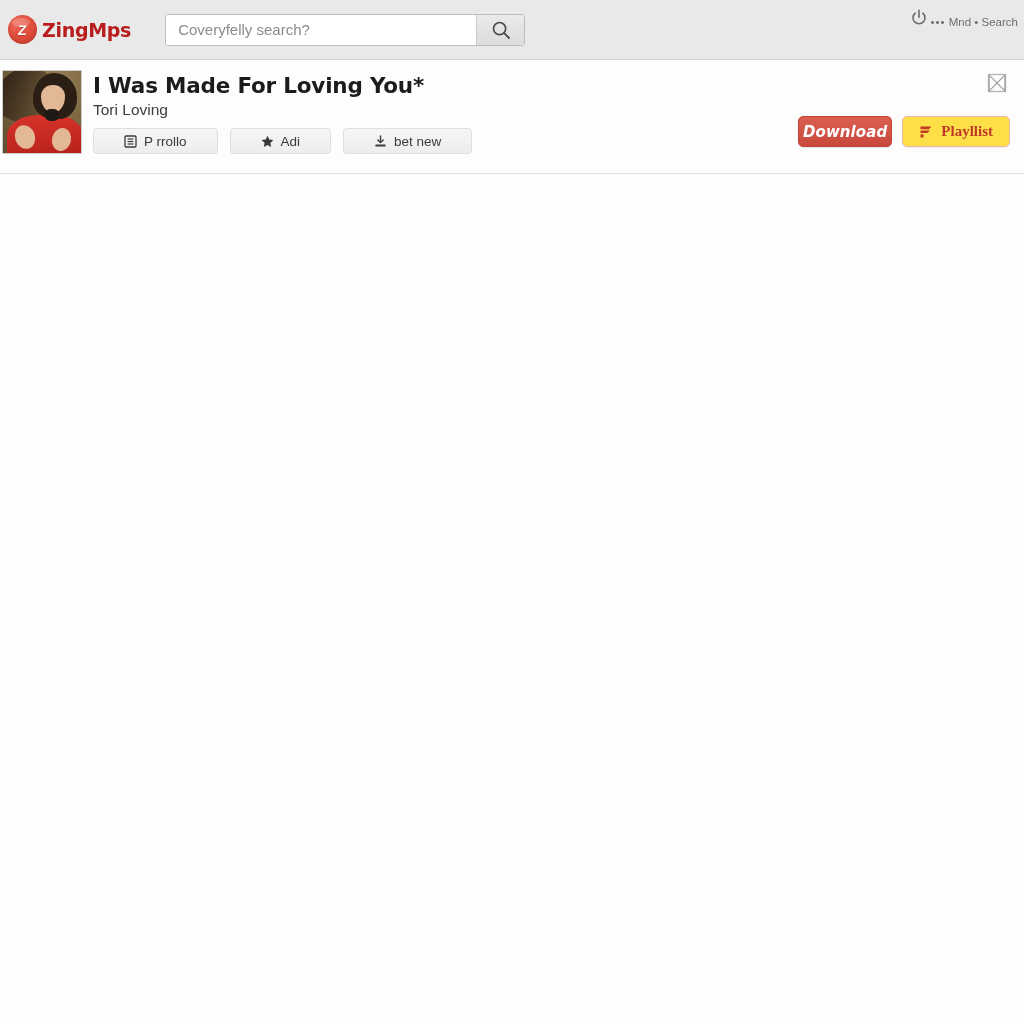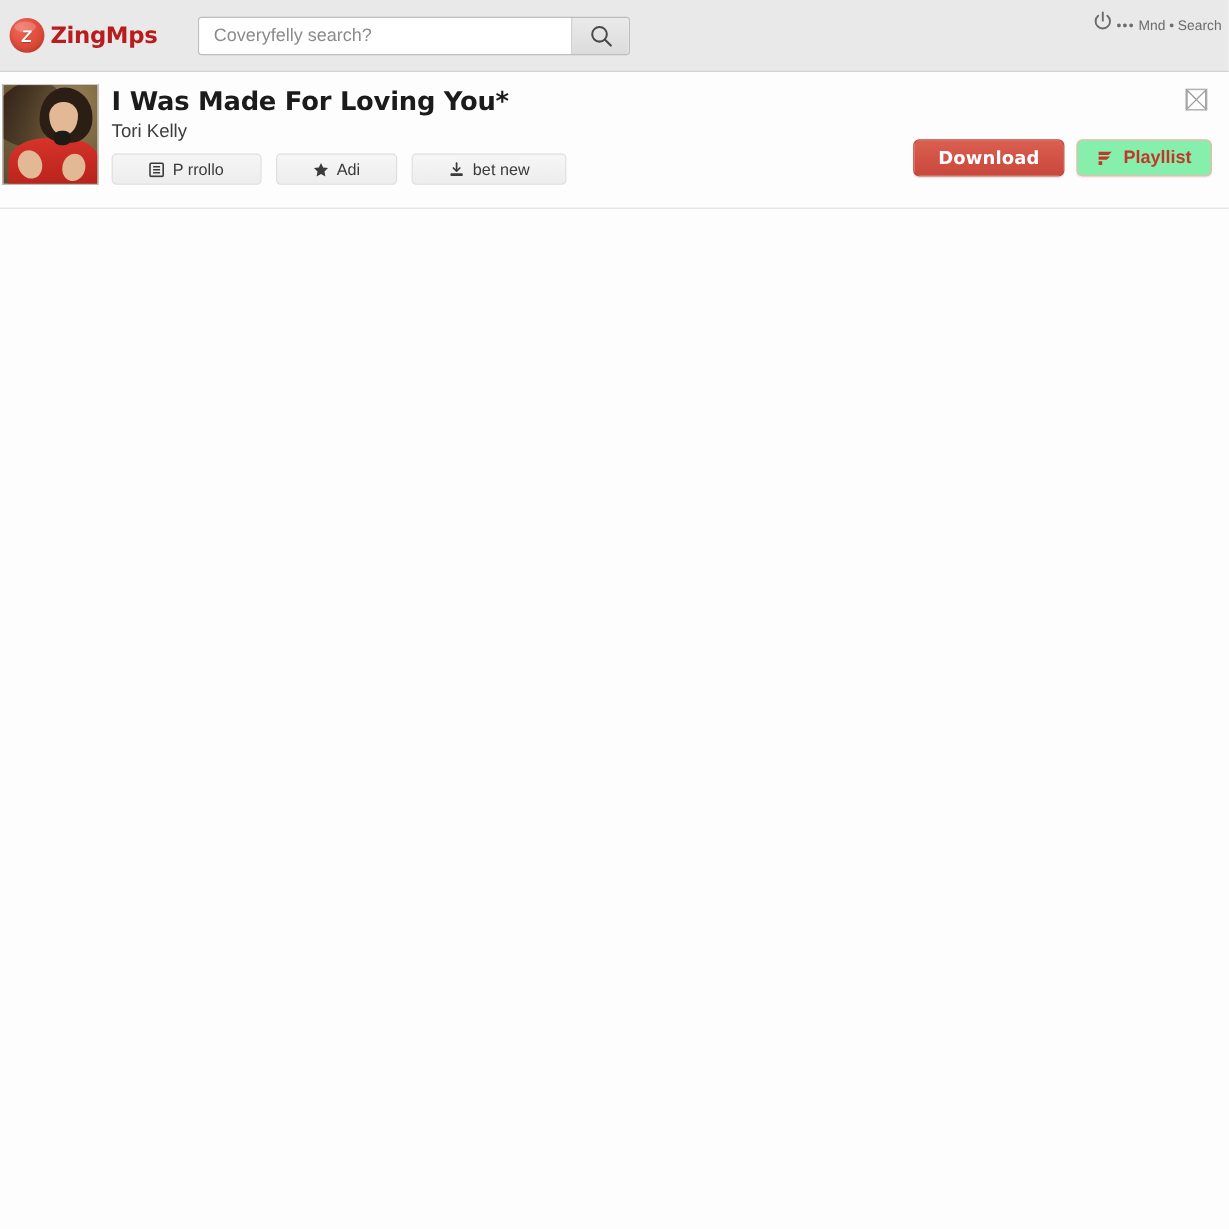--- a/index.html
+++ b/index.html
@@ -264,44 +264,45 @@
     position: absolute;
     right: 14px;
     top: 56px;
     display: flex;
     gap: 10px;
     align-items: center;
   }
 
   .btn-download {
     height: 31px;
-    padding: 0 20px;
+    padding: 0 4px;
     border: 1px solid #c34538;
     border-radius: 5px;
     background: linear-gradient(#da5f51, #c9483c);
     color: #ffffff;
     font-size: 15px;
     font-weight: bold;
     cursor: pointer;
     font-family: "DejaVu Sans", sans-serif;
     letter-spacing: .1px;
     box-shadow: 0 1px 1px rgba(0,0,0,.10);
+    font-style: italic;
   }
 
   .btn-playlist {
     height: 31px;
     padding: 0 16px;
     border: 1px solid #f0b5ae;
     border-radius: 5px;
-    background: #86efac;
+    background: #fde047;
     color: #c0382a;
     font-size: 15px;
     font-weight: bold;
     cursor: pointer;
-    font-family: Liberation Sans, sans-serif;
+    font-family: Liberation Serif, serif;
     display: inline-flex;
     align-items: center;
     gap: 8px;
     box-shadow: 0 1px 1px rgba(0,0,0,.06);
   }
   .btn-playlist svg { display: block; }
 
   .expand-icon {
     position: absolute;
     right: 14px;
@@ -367,21 +368,21 @@
     <span class="body"></span>
     <span class="arm-l"></span>
     <span class="arm-r"></span>
     <span class="hair2"></span>
     <span class="face"></span>
     <span class="neck"></span>
   </div>
 
   <div class="song-info">
     <div class="song-title">I Was Made For Loving You*</div>
-    <div class="song-artist">Tori Kelly</div>
+    <div class="song-artist">Tori Loving</div>
 
     <div class="chip-row">
 
       <button class="chip">
         <span>
           <svg width="13" height="13" viewBox="0 0 13 13" fill="none">
             <rect x="1" y="1" width="11" height="11" rx="1" stroke="#3a3a3a" stroke-width="1.3"></rect>
             <line x1="3.6" y1="4" x2="9.4" y2="4" stroke="#3a3a3a" stroke-width="1.2"></line>
             <line x1="3.6" y1="6.5" x2="9.4" y2="6.5" stroke="#3a3a3a" stroke-width="1.2"></line>
             <line x1="3.6" y1="9" x2="9.4" y2="9" stroke="#3a3a3a" stroke-width="1.2"></line>

